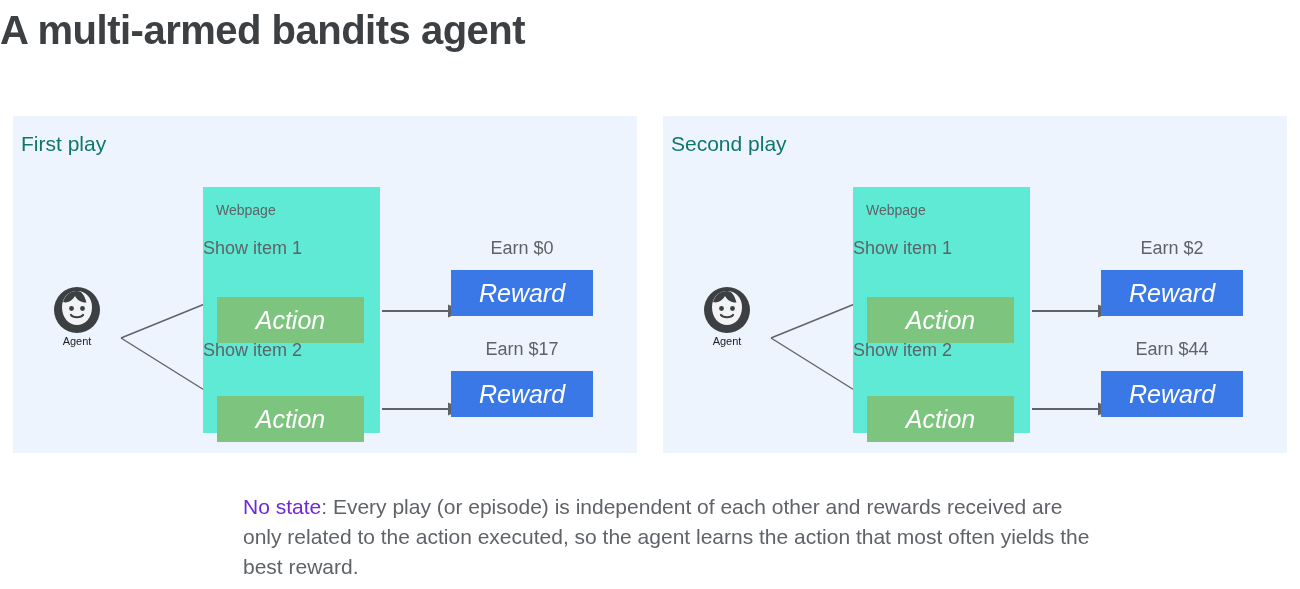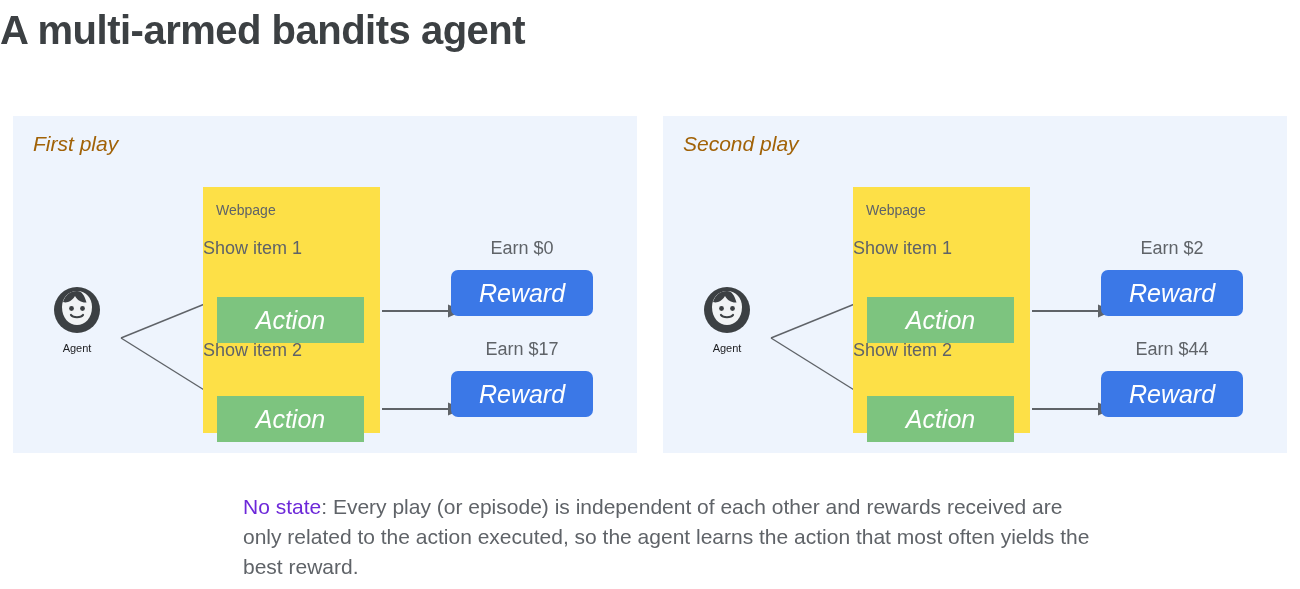--- a/index.html
+++ b/index.html
@@ -34,65 +34,64 @@
     top: 116px;
     width: 624px;
     height: 337px;
     background: #eef4fd;
   }
   .panel.first  { left: 13px; }
   .panel.second { left: 663px; }
 
   .panel-title {
     position: absolute;
-    left: 20px;
+    left: 8px;
     top: 16px;
     font-size: 21px;
-    color: #a16207;
-    font-style: italic;
+    color: #0f766e;
   }
 
   
   .agent {
     position: absolute;
     left: 27px;
     top: 170px;
     width: 74px;
     text-align: center;
   }
   .agent-icon {
     width: 48px;
     height: 48px;
     margin: 0 auto;
     display: block;
   }
   .agent-label {
     font-size: 11px;
     color: #202124;
-    margin-top: 8px;
+    margin-top: 1px;
   }
 
   
   .fan {
     position: absolute;
     left: 90px;
     top: 170px;
     width: 200px;
     height: 140px;
     overflow: visible;
   }
 
   
   .webpage {
     position: absolute;
     left: 190px;
     top: 71px;
     width: 177px;
     height: 246px;
-    background: #fde047;
+    background: #5eead4;
   }
   .webpage-label {
     position: absolute;
     left: 13px;
     top: 15px;
     font-size: 14px;
     color: #5f6368;
   }
   .item-label {
     position: absolute;
@@ -149,21 +148,20 @@
     left: 438px;
     width: 142px;
     height: 46px;
     background: #3b78e7;
     color: #ffffff;
     font-style: italic;
     font-size: 25px;
     display: flex;
     align-items: center;
     justify-content: center;
-    border-radius: 7px;
   }
   .reward-box.one { top: 154px; }
   .reward-box.two { top: 255px; }
 
   
   .caption {
     position: absolute;
     left: 243px;
     top: 492px;
     width: 860px;

